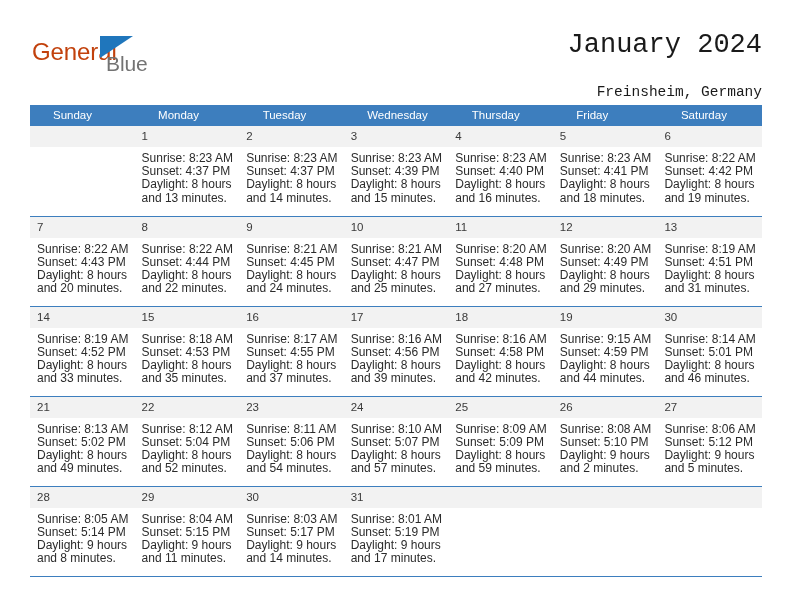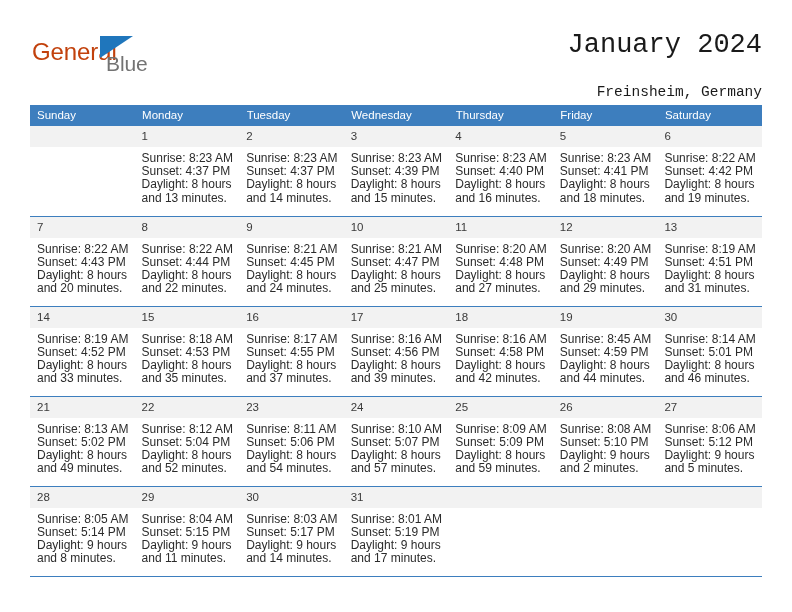--- a/index.html
+++ b/index.html
@@ -92,21 +92,21 @@
     table-layout: fixed;
   }
   .calendar col { width: 104.57px; }
 
   thead th {
     background: #3d7ebe;
     color: #ffffff;
     font-size: 11.5px;
     font-weight: normal;
     text-align: left;
-    padding: 5px 0 5px 7px;
+    padding: 5px 0 5px 23px;
     height: 21px;
     line-height: 11px;
     border-right: 1px solid #3d7ebe;
   }
 
   tbody td {
     vertical-align: top;
     padding: 0;
     height: 90px;
     border-bottom: 1.2px solid #3d7ebe;
@@ -341,21 +341,21 @@
             <div class="info">
               <div>Sunrise: 8:16 AM</div>
               <div>Sunset: 4:58 PM</div>
               <div>Daylight: 8 hours</div>
               <div>and 42 minutes.</div>
             </div>
           </td>
           <td class="">
             <span class="daynum">19</span>
             <div class="info">
-              <div>Sunrise: 8:45 AM</div>
+              <div>Sunrise: 9:15 AM</div>
               <div>Sunset: 4:59 PM</div>
               <div>Daylight: 8 hours</div>
               <div>and 44 minutes.</div>
             </div>
           </td>
           <td class="">
             <span class="daynum">30</span>
             <div class="info">
               <div>Sunrise: 8:14 AM</div>
               <div>Sunset: 5:01 PM</div>

